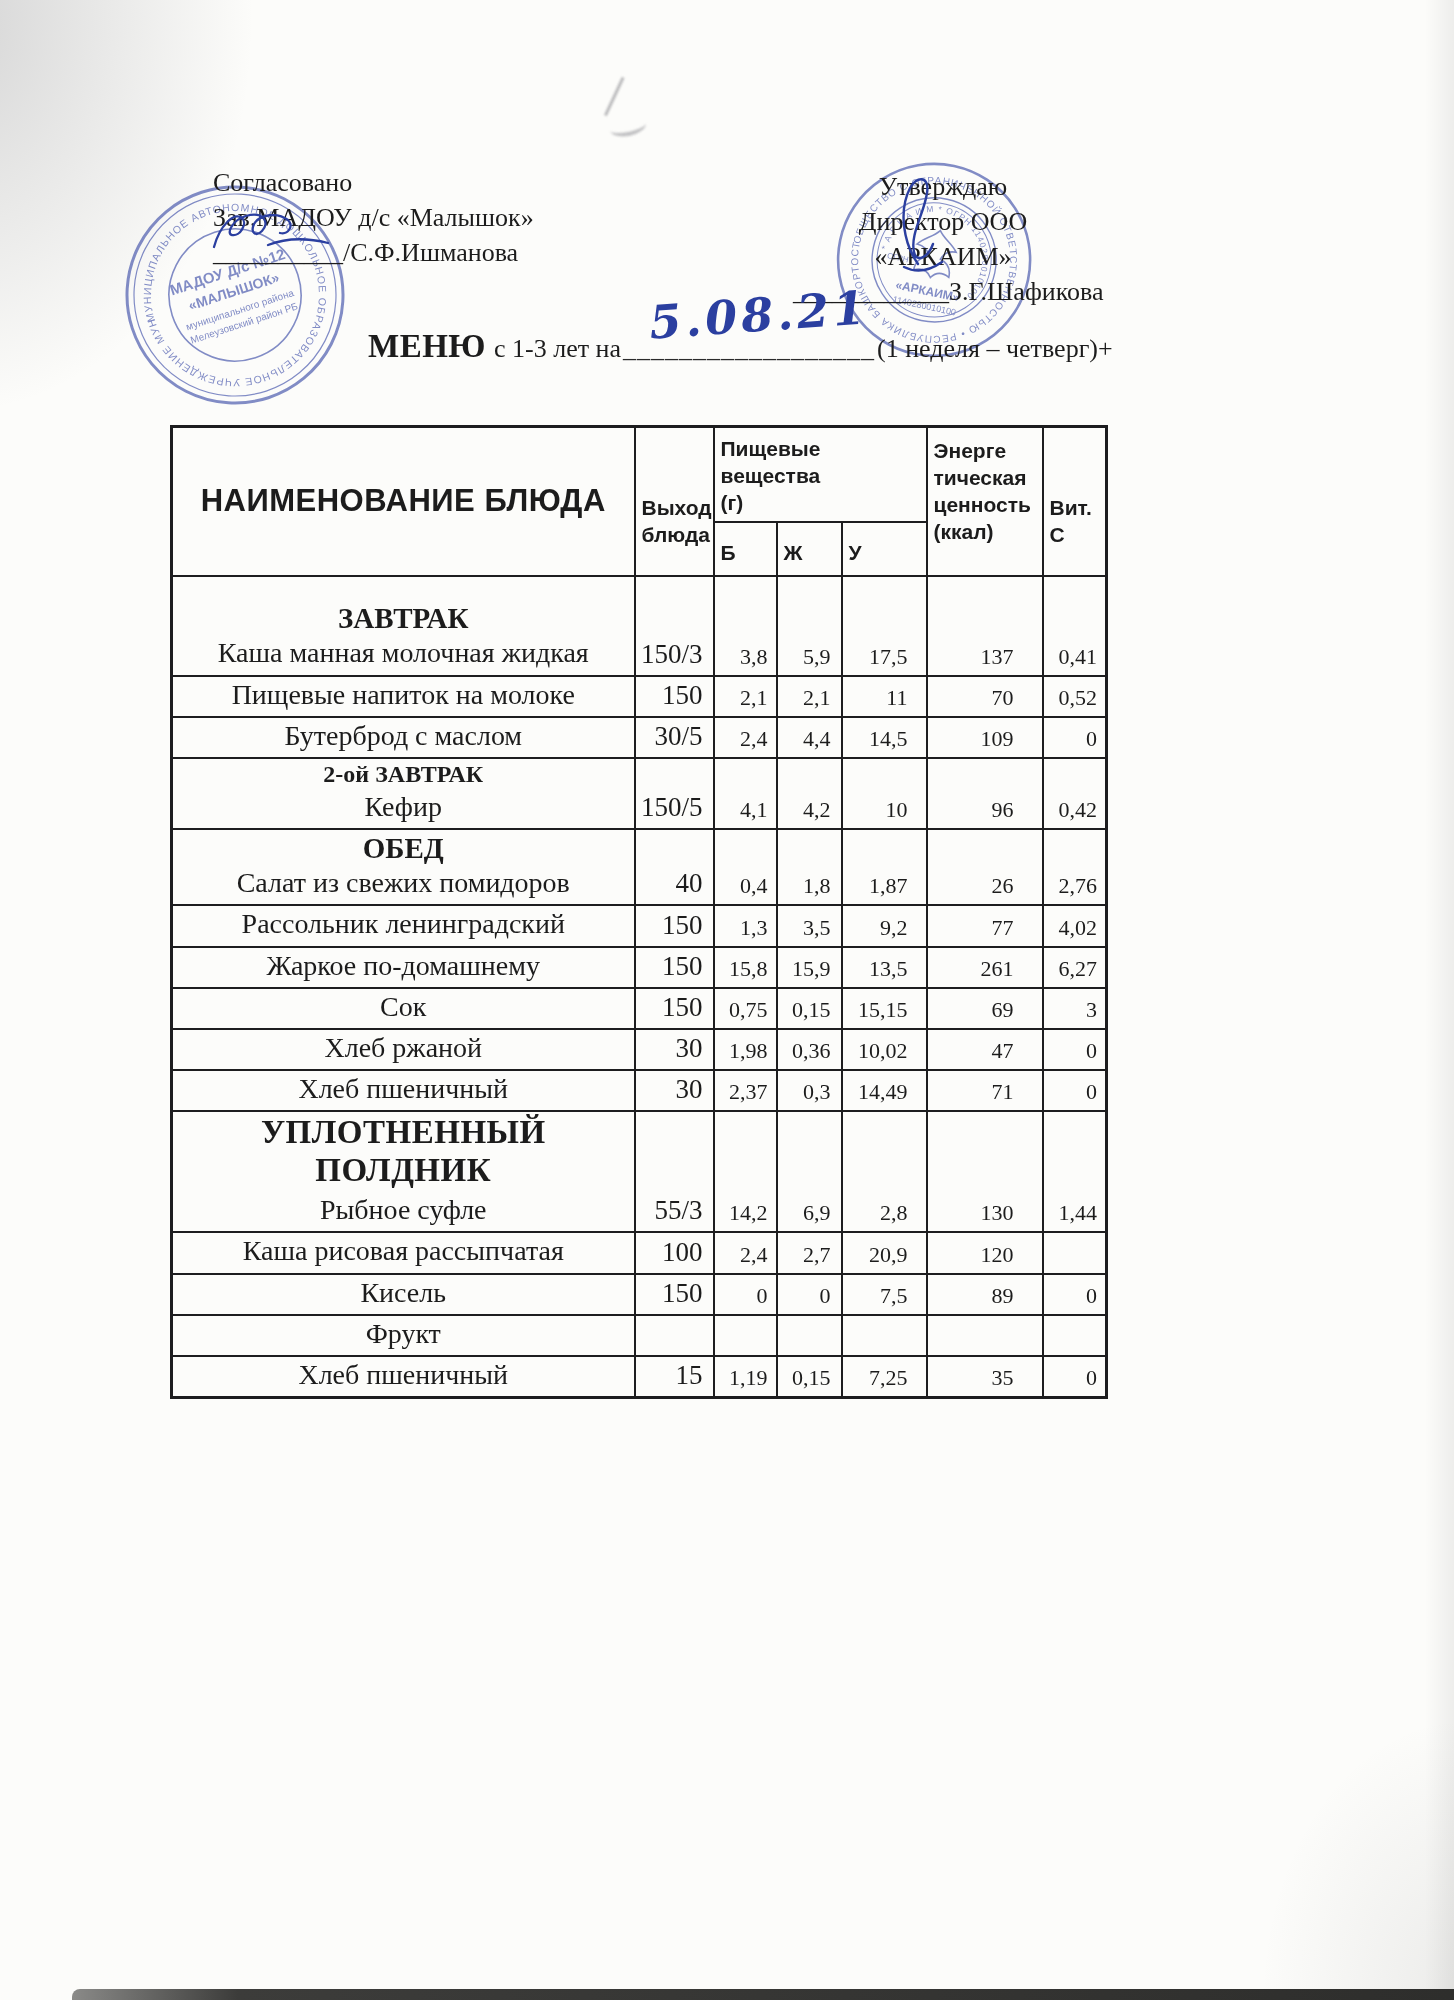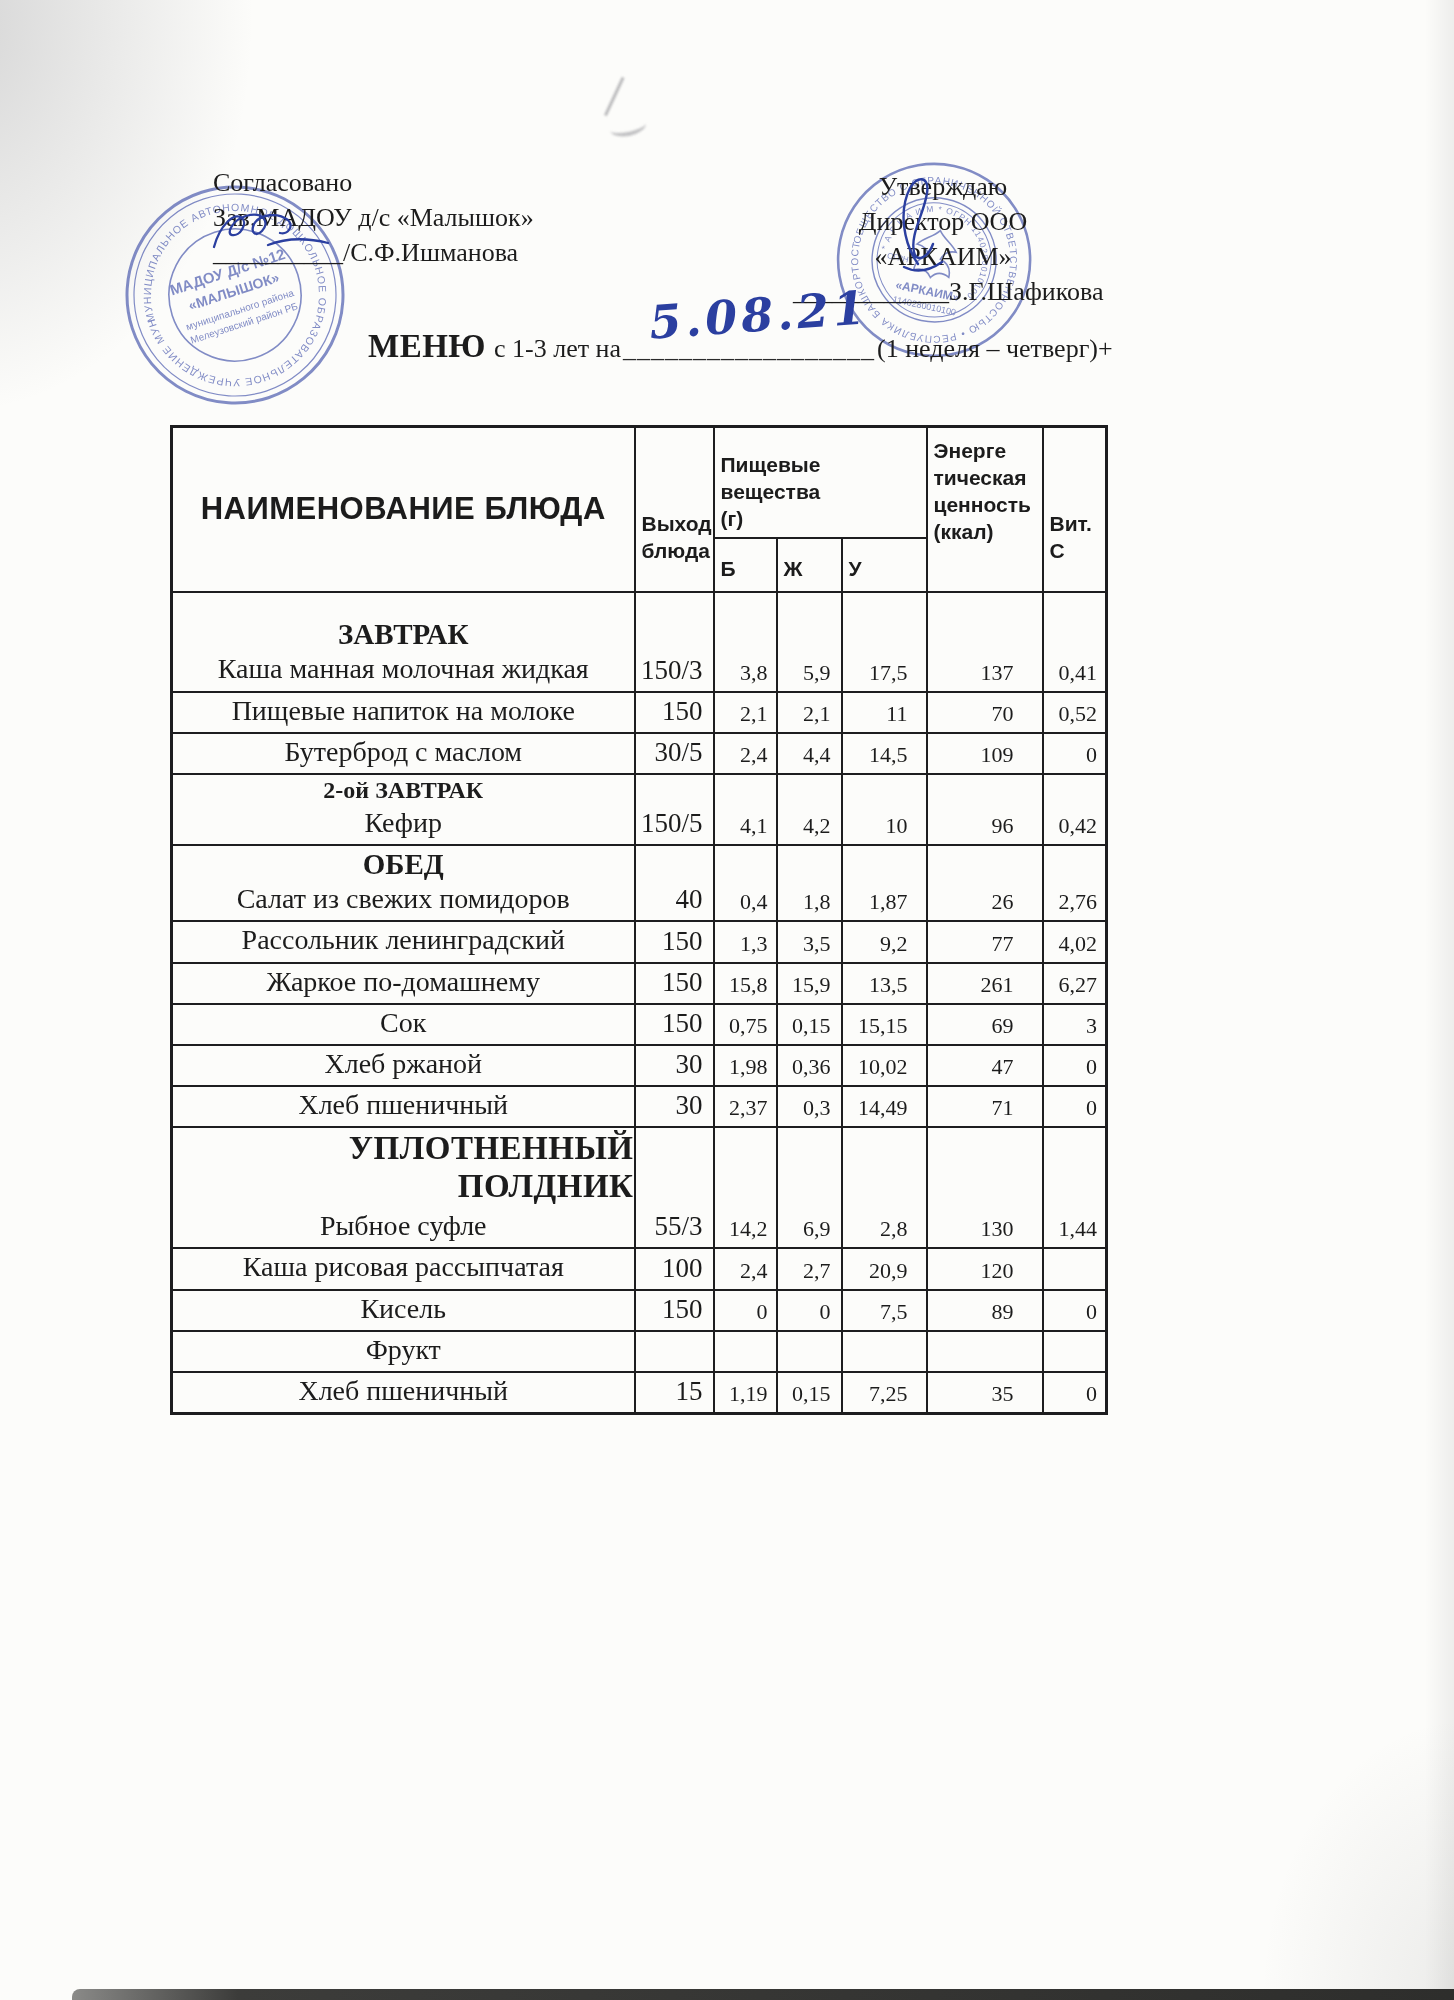--- a/index.html
+++ b/index.html
@@ -40,32 +40,32 @@
   .menu-date{position:absolute; left:26px; top:-46px; font-size:46px; font-style:italic; font-weight:600;
     color:#2b3fa0; letter-spacing:4px; transform:rotate(-4deg); font-family:"DejaVu Serif", serif;}
   .menu-suffix{font-size:26px; margin-left:0;}
   
   .menu-table{position:absolute; left:170px; top:425px; z-index:3;}
   table{border-collapse:collapse; table-layout:fixed; width:935px; border:3px solid #1d1d1f;}
   th,td{border:2px solid #1d1d1f; overflow:hidden;}
   th{font-family:"Liberation Sans", sans-serif; font-weight:bold; font-size:21px; text-align:left;
      vertical-align:middle; padding:4px 2px 4px 6px; white-space:pre-line; line-height:1.28;}
   th.h-name{font-size:31px; text-align:center; letter-spacing:.5px; padding-left:2px;}
-  th.h-nutr{vertical-align:top; padding-top:24px;}
+  th.h-nutr{vertical-align:top; padding-top:8px;}
   th.h-energy{vertical-align:top; padding-top:10px;}
   th.h-out, th.h-vitc{vertical-align:bottom; padding-bottom:26px;}
   th.h-b, th.h-zh, th.h-u{vertical-align:bottom; padding-bottom:8px;}
   tr.hr1{height:62px;} tr.hr2{height:54px;}
   tr.rh-first{height:100px;} tr.rh-sec{height:66px;} tr.rh-std{height:40px;}
   td{vertical-align:bottom; padding:2px 0 5px 0; font-family:"Liberation Serif", serif;}
   td.c-name{text-align:center; font-size:28px; line-height:1.15;}
   .section{font-weight:bold;}
   .section.large{font-size:29px; margin-bottom:2px;}
   .section.small{font-size:24px; margin-bottom:2px;}
-  .section.xlarge{font-size:33px; letter-spacing:.5px; margin-bottom:4px;text-align:right;}
+  .section.xlarge{font-size:33px; letter-spacing:.5px; margin-bottom:4px;}
   td.c-out{text-align:right; padding-right:10px; font-size:27px;}
   td.c-num{text-align:right; font-size:22px;}
   td.c-b{padding-right:8px;}
   td.c-zh{padding-right:10px;}
   td.c-u{padding-right:18px;}
   td.c-kcal{padding-right:28px;}
   td.c-vc{padding-right:8px;}
   
   .stamp text{font-family:"Liberation Sans", sans-serif; fill:#3748a6;}
 </style>

